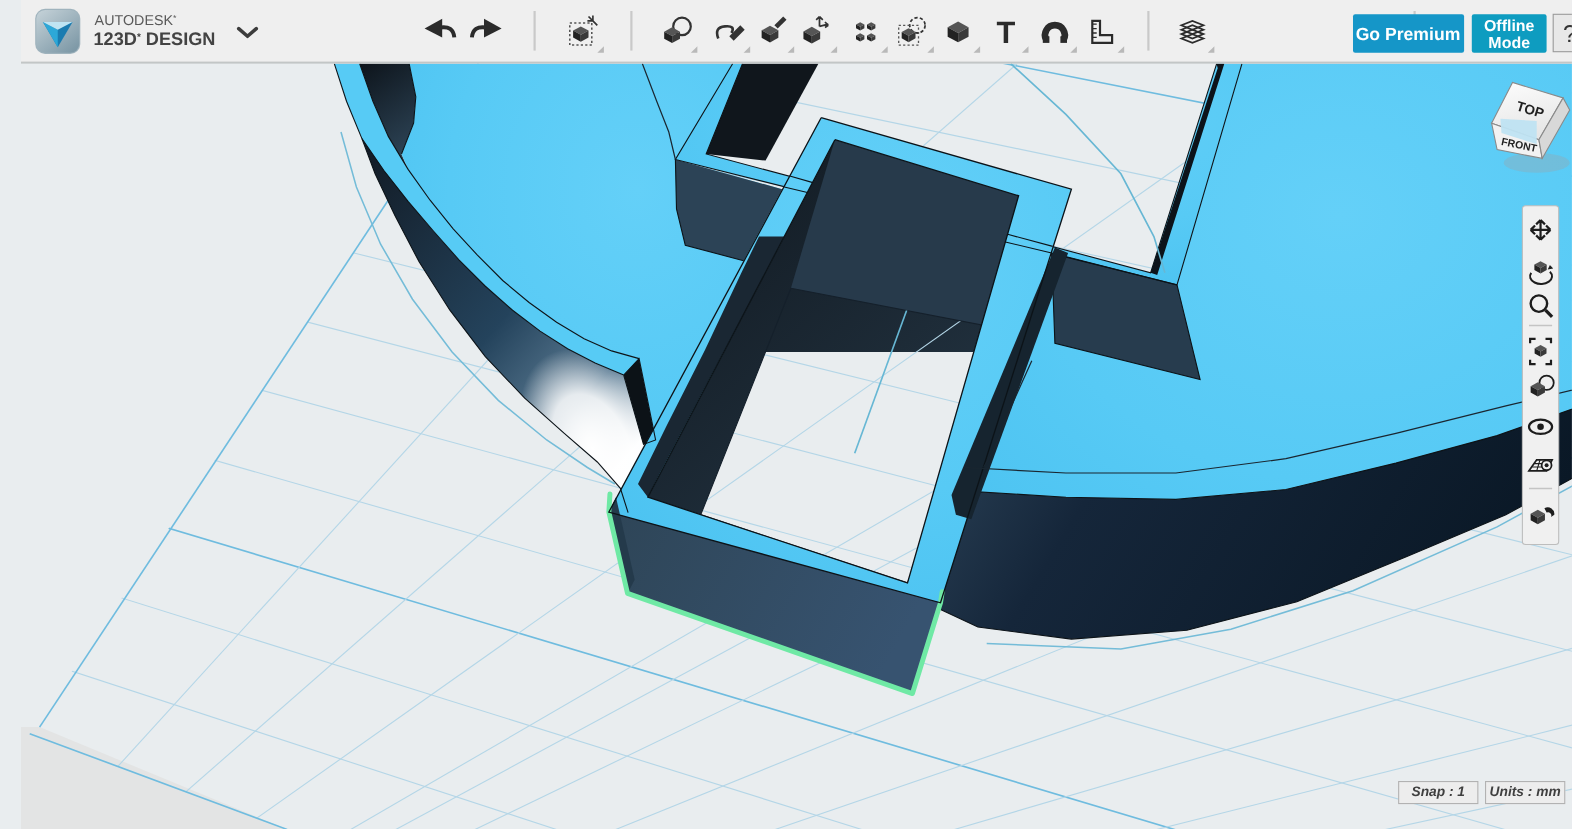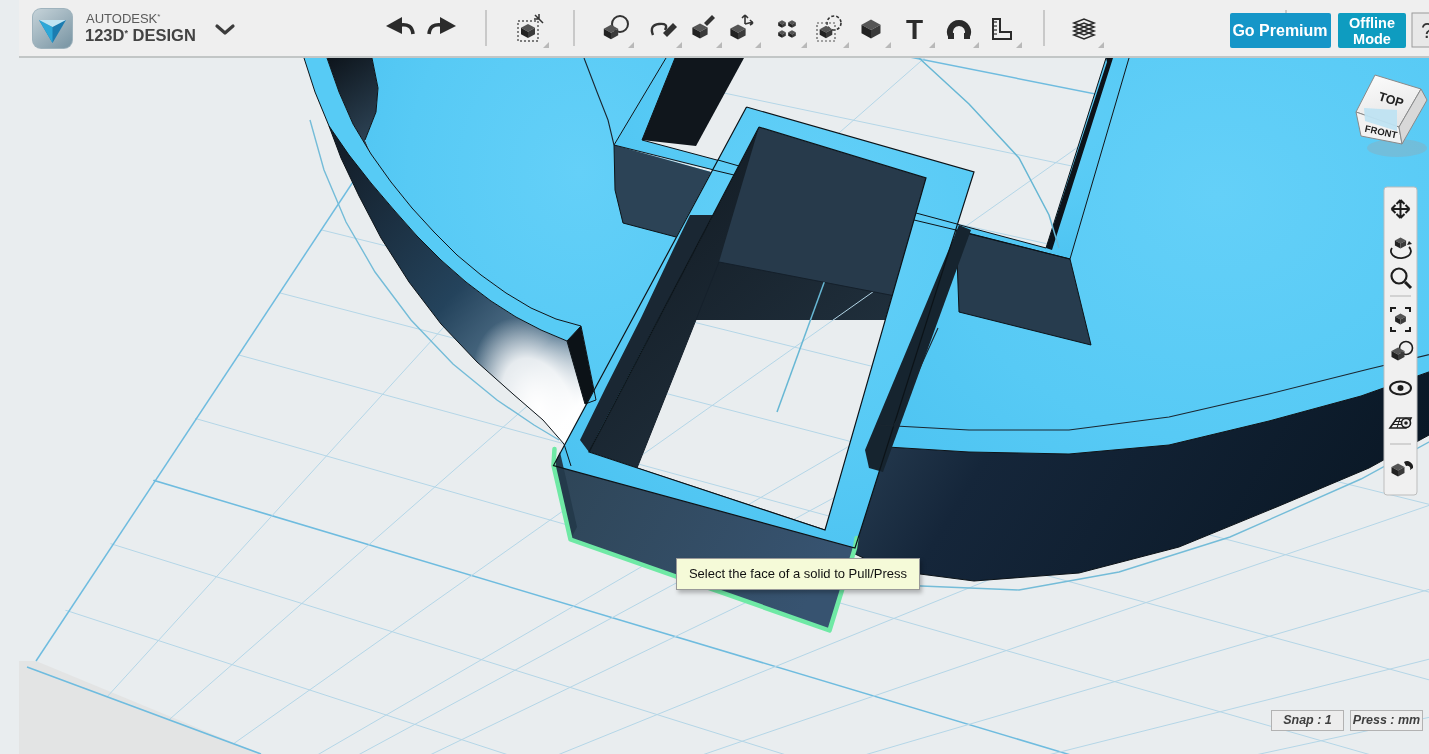--- a/index.html
+++ b/index.html
@@ -318,18 +318,17 @@
 <path d="M8,242 l7,-10 h14 l-5,10 z" fill="none" stroke="#1d1d1d" stroke-width="1.6"></path>
       <path d="M11,238.5 h15 M13,235.5 h14 M18,232 l-3,10 M23,232 l-2,10" stroke="#1d1d1d" stroke-width="1"></path>
       <circle cx="24" cy="237" r="4.5" fill="#f0f0f0" stroke="#1d1d1d" stroke-width="1.6"></circle>
       <circle cx="24" cy="237" r="1.8" fill="#1d1d1d"></circle>
 <line x1="8" y1="258" x2="29" y2="258" stroke="#c4c4c4" stroke-width="1.4"></line>
 <polygon points="16.0,277.5 22.5,281.1 16.0,284.6 9.5,281.1" fill="#555"></polygon>
       <polygon points="9.5,281.1 16.0,284.6 16.0,290.5 9.5,286.9" fill="#222"></polygon>
       <polygon points="22.5,281.1 16.0,284.6 16.0,290.5 22.5,286.9" fill="#3a3a3a"></polygon>
       <path d="M22,276 a6,6 0 0 1 9,6 l-3,2 a3,3 0 0 0 -4,-4 z" fill="#1d1d1d"></path>
 </svg>
-<div class="tip">Select the face of a solid to Pull/Press</div>
 <div class="sbox" style="left:1252px;width:71px;">Snap : 1</div>
-<div class="sbox" style="left:1331px;width:71px;">Press : mm</div>
+<div class="sbox" style="left:1331px;width:71px;">Units : mm</div>
 <div class="rstrip"></div>
 <div class="rteal"></div>
 <div class="rarrow"></div>
 </div>
 </body></html>

